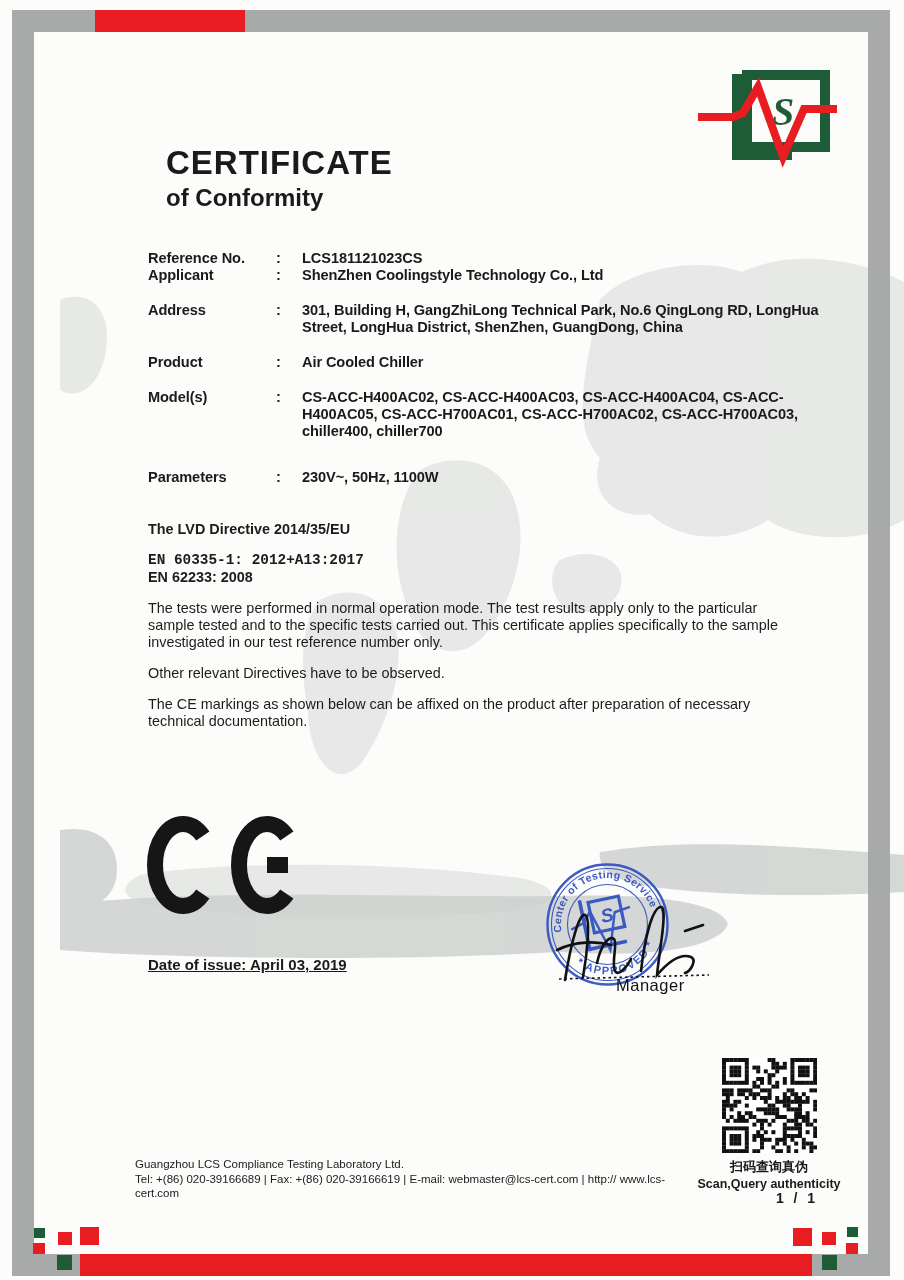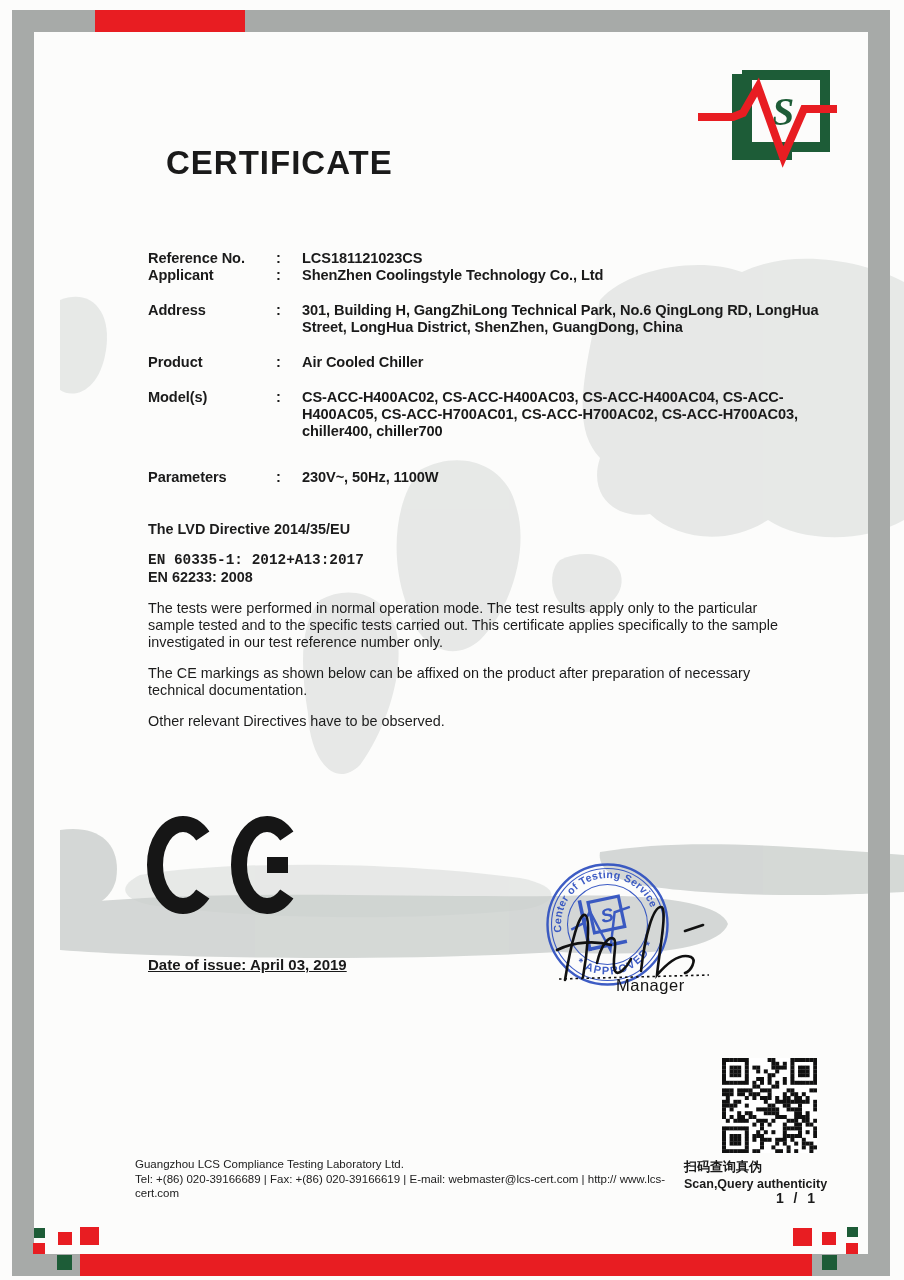--- a/index.html
+++ b/index.html
@@ -25,21 +25,21 @@
   .frow .lbl{width:128px;flex:none;}
   .frow .col{width:26px;flex:none;text-align:left;}
   .frow .val{flex:1;}
   .mb20{}.mb18{margin-bottom:18px}.mb29{margin-bottom:29px}
   .bodytext{width:650px;font-size:14.4px;line-height:17px;color:#1c1c1c;}
   .bodytext p{margin:0 0 14px 0;}
   .bodytext p.b{font-weight:bold;}
   .date-line{font-size:15px;font-weight:bold;}
   .manager{font-size:16.5px;color:#141414;letter-spacing:.5px;}
   
-  .qrcap{width:170px;text-align:left;font-weight:bold;}
+  .qrcap{width:170px;text-align:center;font-weight:bold;}
   .qrcap .cn{font-size:13px;}
   .qrcap .en{font-size:12.5px;margin-top:1px;}
   .pageno{font-size:14px;font-weight:bold;letter-spacing:3px;text-align:center;width:170px;}
   .footer{font-size:11.5px;line-height:14.6px;color:#202020;letter-spacing:0;}
   .stamp-layer{z-index:5;}
 </style>
 </head>
 <body>
 
 <div class="page">
@@ -82,20 +82,21 @@
   <svg class="content" style="left:695px;top:57px;" width="145" height="112" viewBox="0 0 145 112">
     <rect x="37" y="17" width="15" height="86" fill="#1d5c37"></rect>
     <rect x="37" y="88" width="60" height="15" fill="#1d5c37"></rect>
     <rect x="52" y="18" width="78" height="72" fill="none" stroke="#1d5c37" stroke-width="10"></rect>
     <text x="88" y="68" font-size="40" font-weight="bold" font-style="italic" font-family="Liberation Serif, serif" fill="#1d5c37" text-anchor="middle">S</text>
     <polyline points="3,60 38,60 48,56 63,30 88,100 109,52 142,52" fill="none" stroke="#e81d22" stroke-width="8" stroke-linejoin="miter"></polyline>
   </svg>
 
   <div class="content" style="left:166px;top:146px;">
     <div class="title-main">CERTIFICATE</div>
+    <div class="title-sub">of Conformity</div>
   </div>
 
   <div class="content fields" style="left:148px;top:250px;">
     <div class="frow mb20">
       <span class="lbl">Reference No.</span>
       <span class="col">:</span>
       <span class="val">LCS181121023CS</span>
     </div>
     <div class="frow mb18">
       <span class="lbl">Applicant</span>
@@ -122,22 +123,22 @@
       <span class="col">:</span>
       <span class="val">230V~, 50Hz, 1100W</span>
     </div>
   </div>
 
   <div class="content bodytext" style="left:148px;top:521px;">
     <p class="b">The LVD Directive 2014/35/EU</p>
     <p class="b" style="margin-bottom:0;font-family:Liberation Mono, monospace;">EN 60335-1: 2012+A13:2017</p>
     <p class="b">EN 62233: 2008</p>
     <p>The tests were performed in normal operation mode. The test results apply only to the particular sample tested and to the specific tests carried out. This certificate applies specifically to the sample investigated in our test reference number only.</p>
+    <p>Other relevant Directives have to be observed.</p>
     <p>The CE markings as shown below can be affixed on the product after preparation of necessary technical documentation.</p>
-    <p>Other relevant Directives have to be observed.</p>
   </div>
 
   <svg class="content" style="left:145px;top:814px;" width="150" height="102" viewBox="0 0 150 102">
     <g fill="none" stroke="#161616" stroke-width="16">
       <path d="M 57.8,22 A 28 41 0 1 0 57.8,80"></path>
       <path d="M 141.8,22 A 28 41 0 1 0 141.8,80"></path>
       <path d="M 122,51 L 143,51"></path>
     </g>
   </svg>
 

